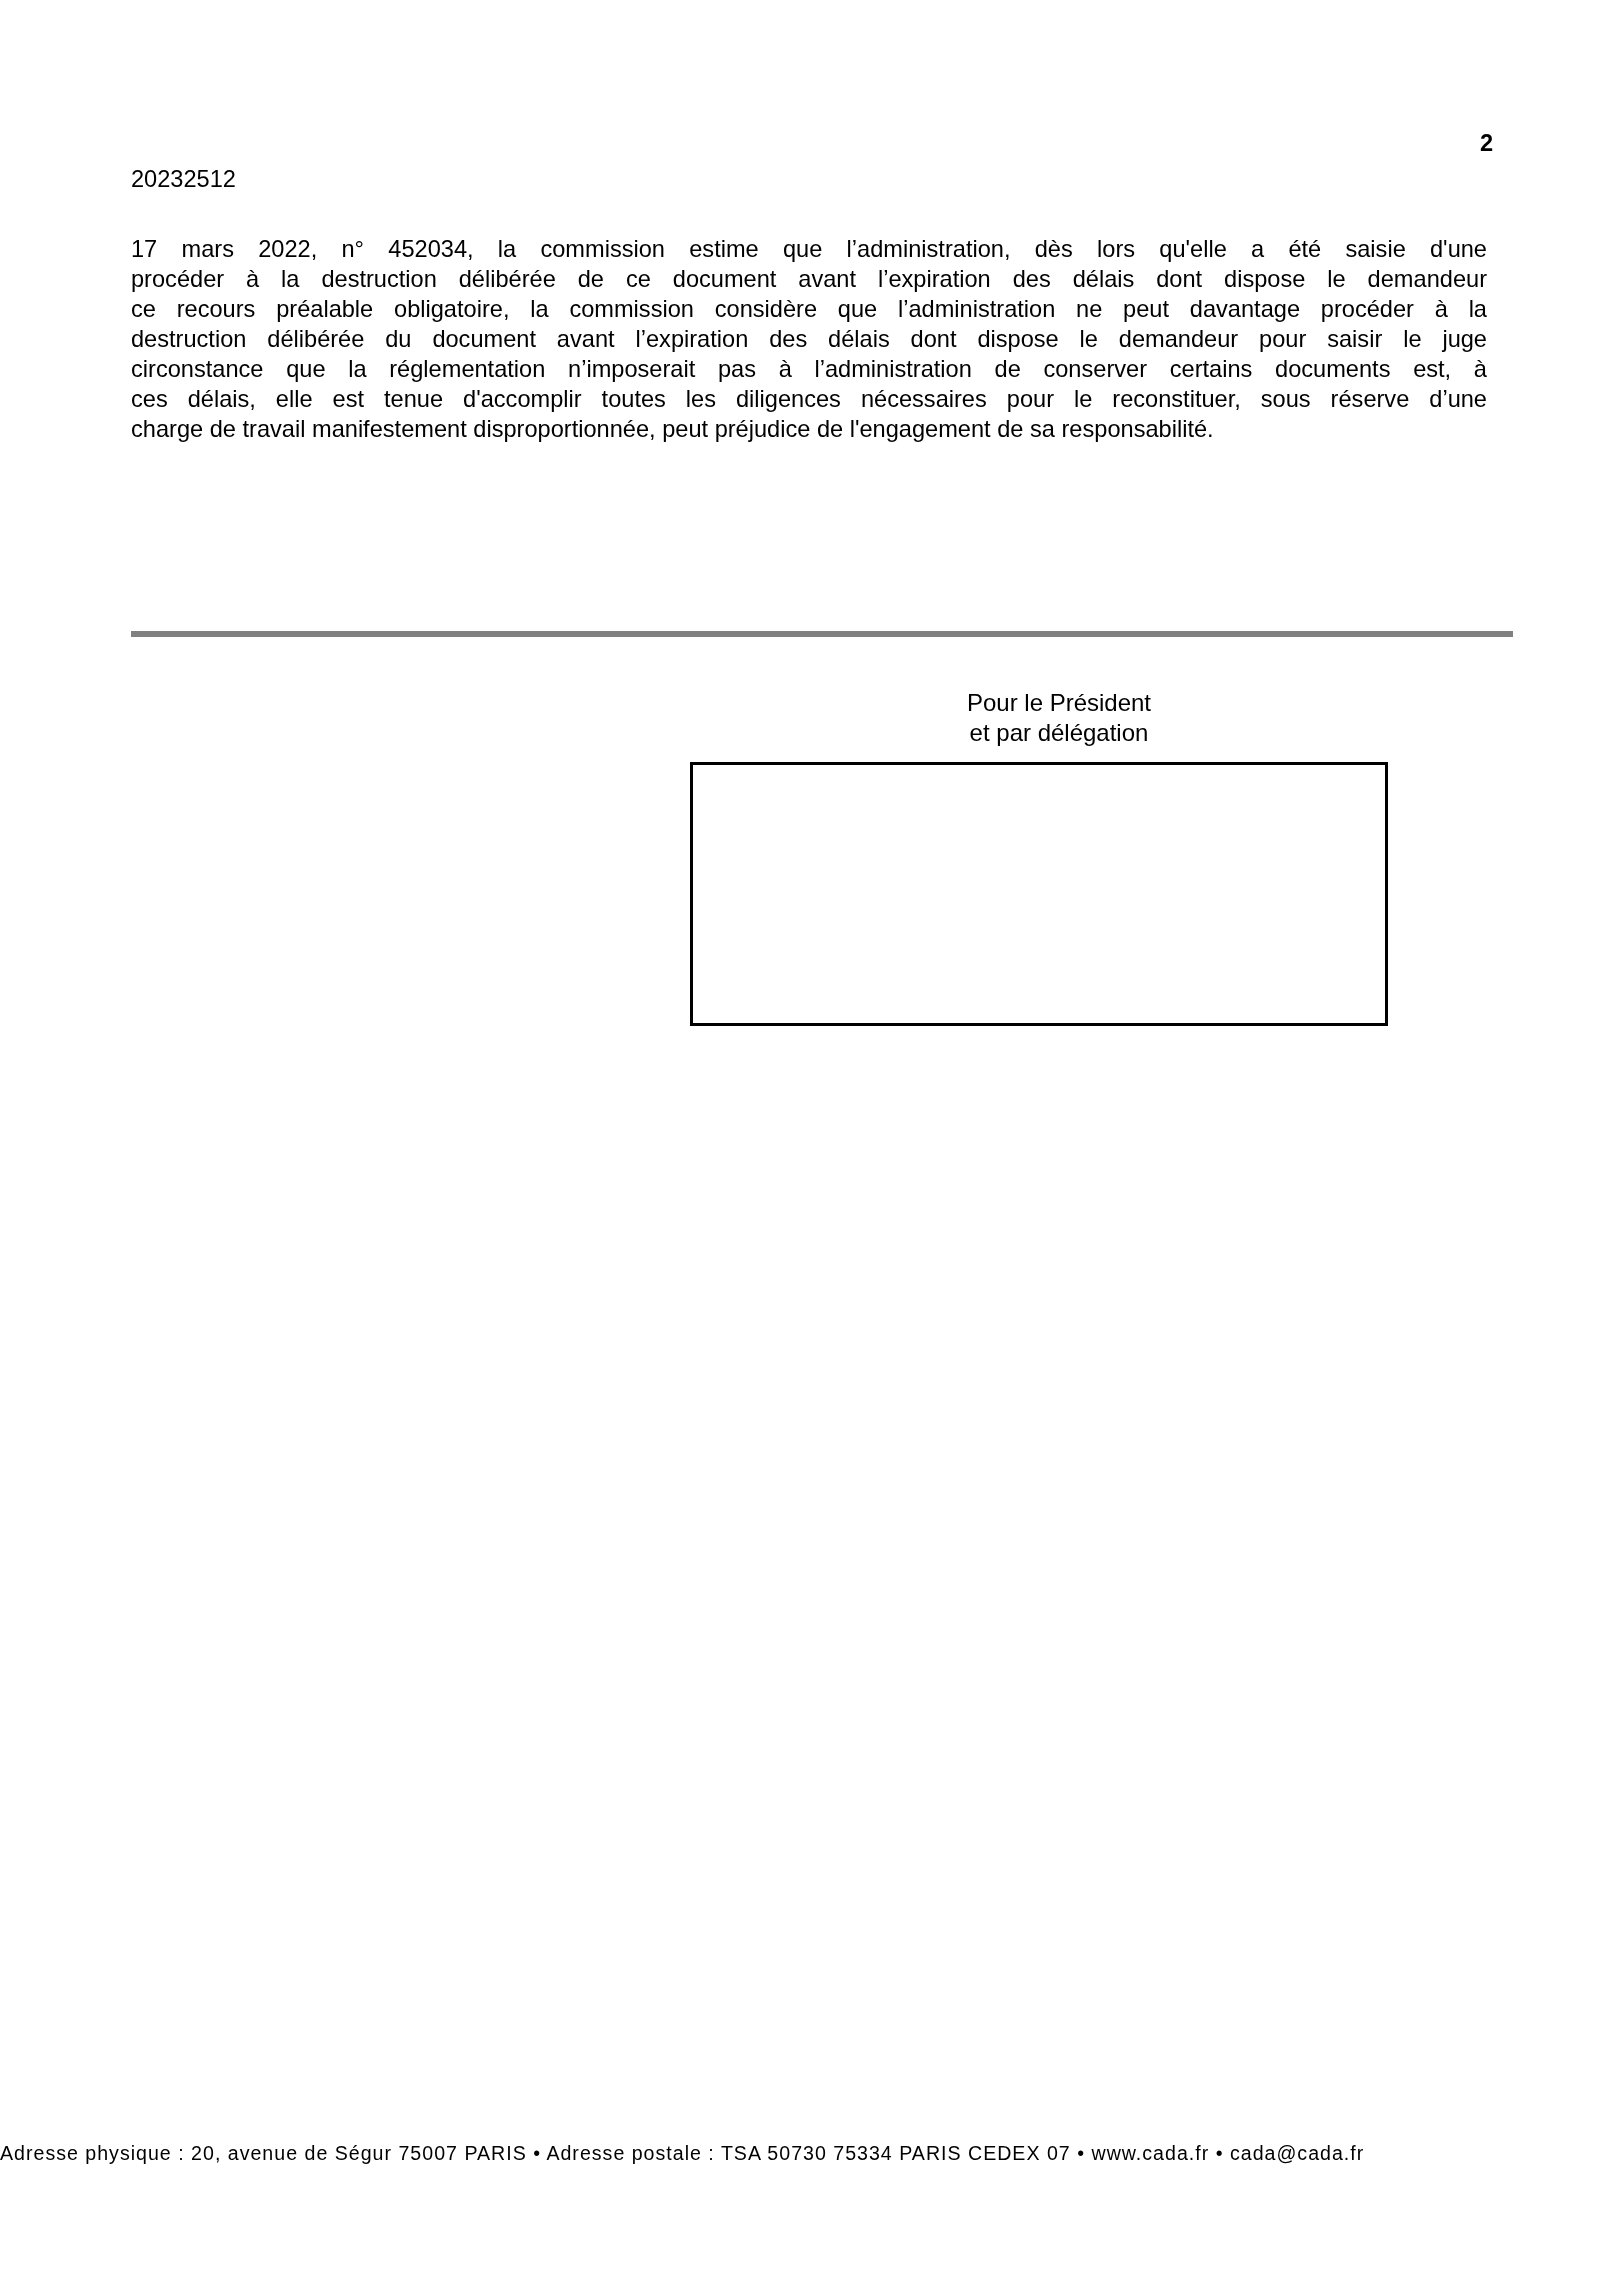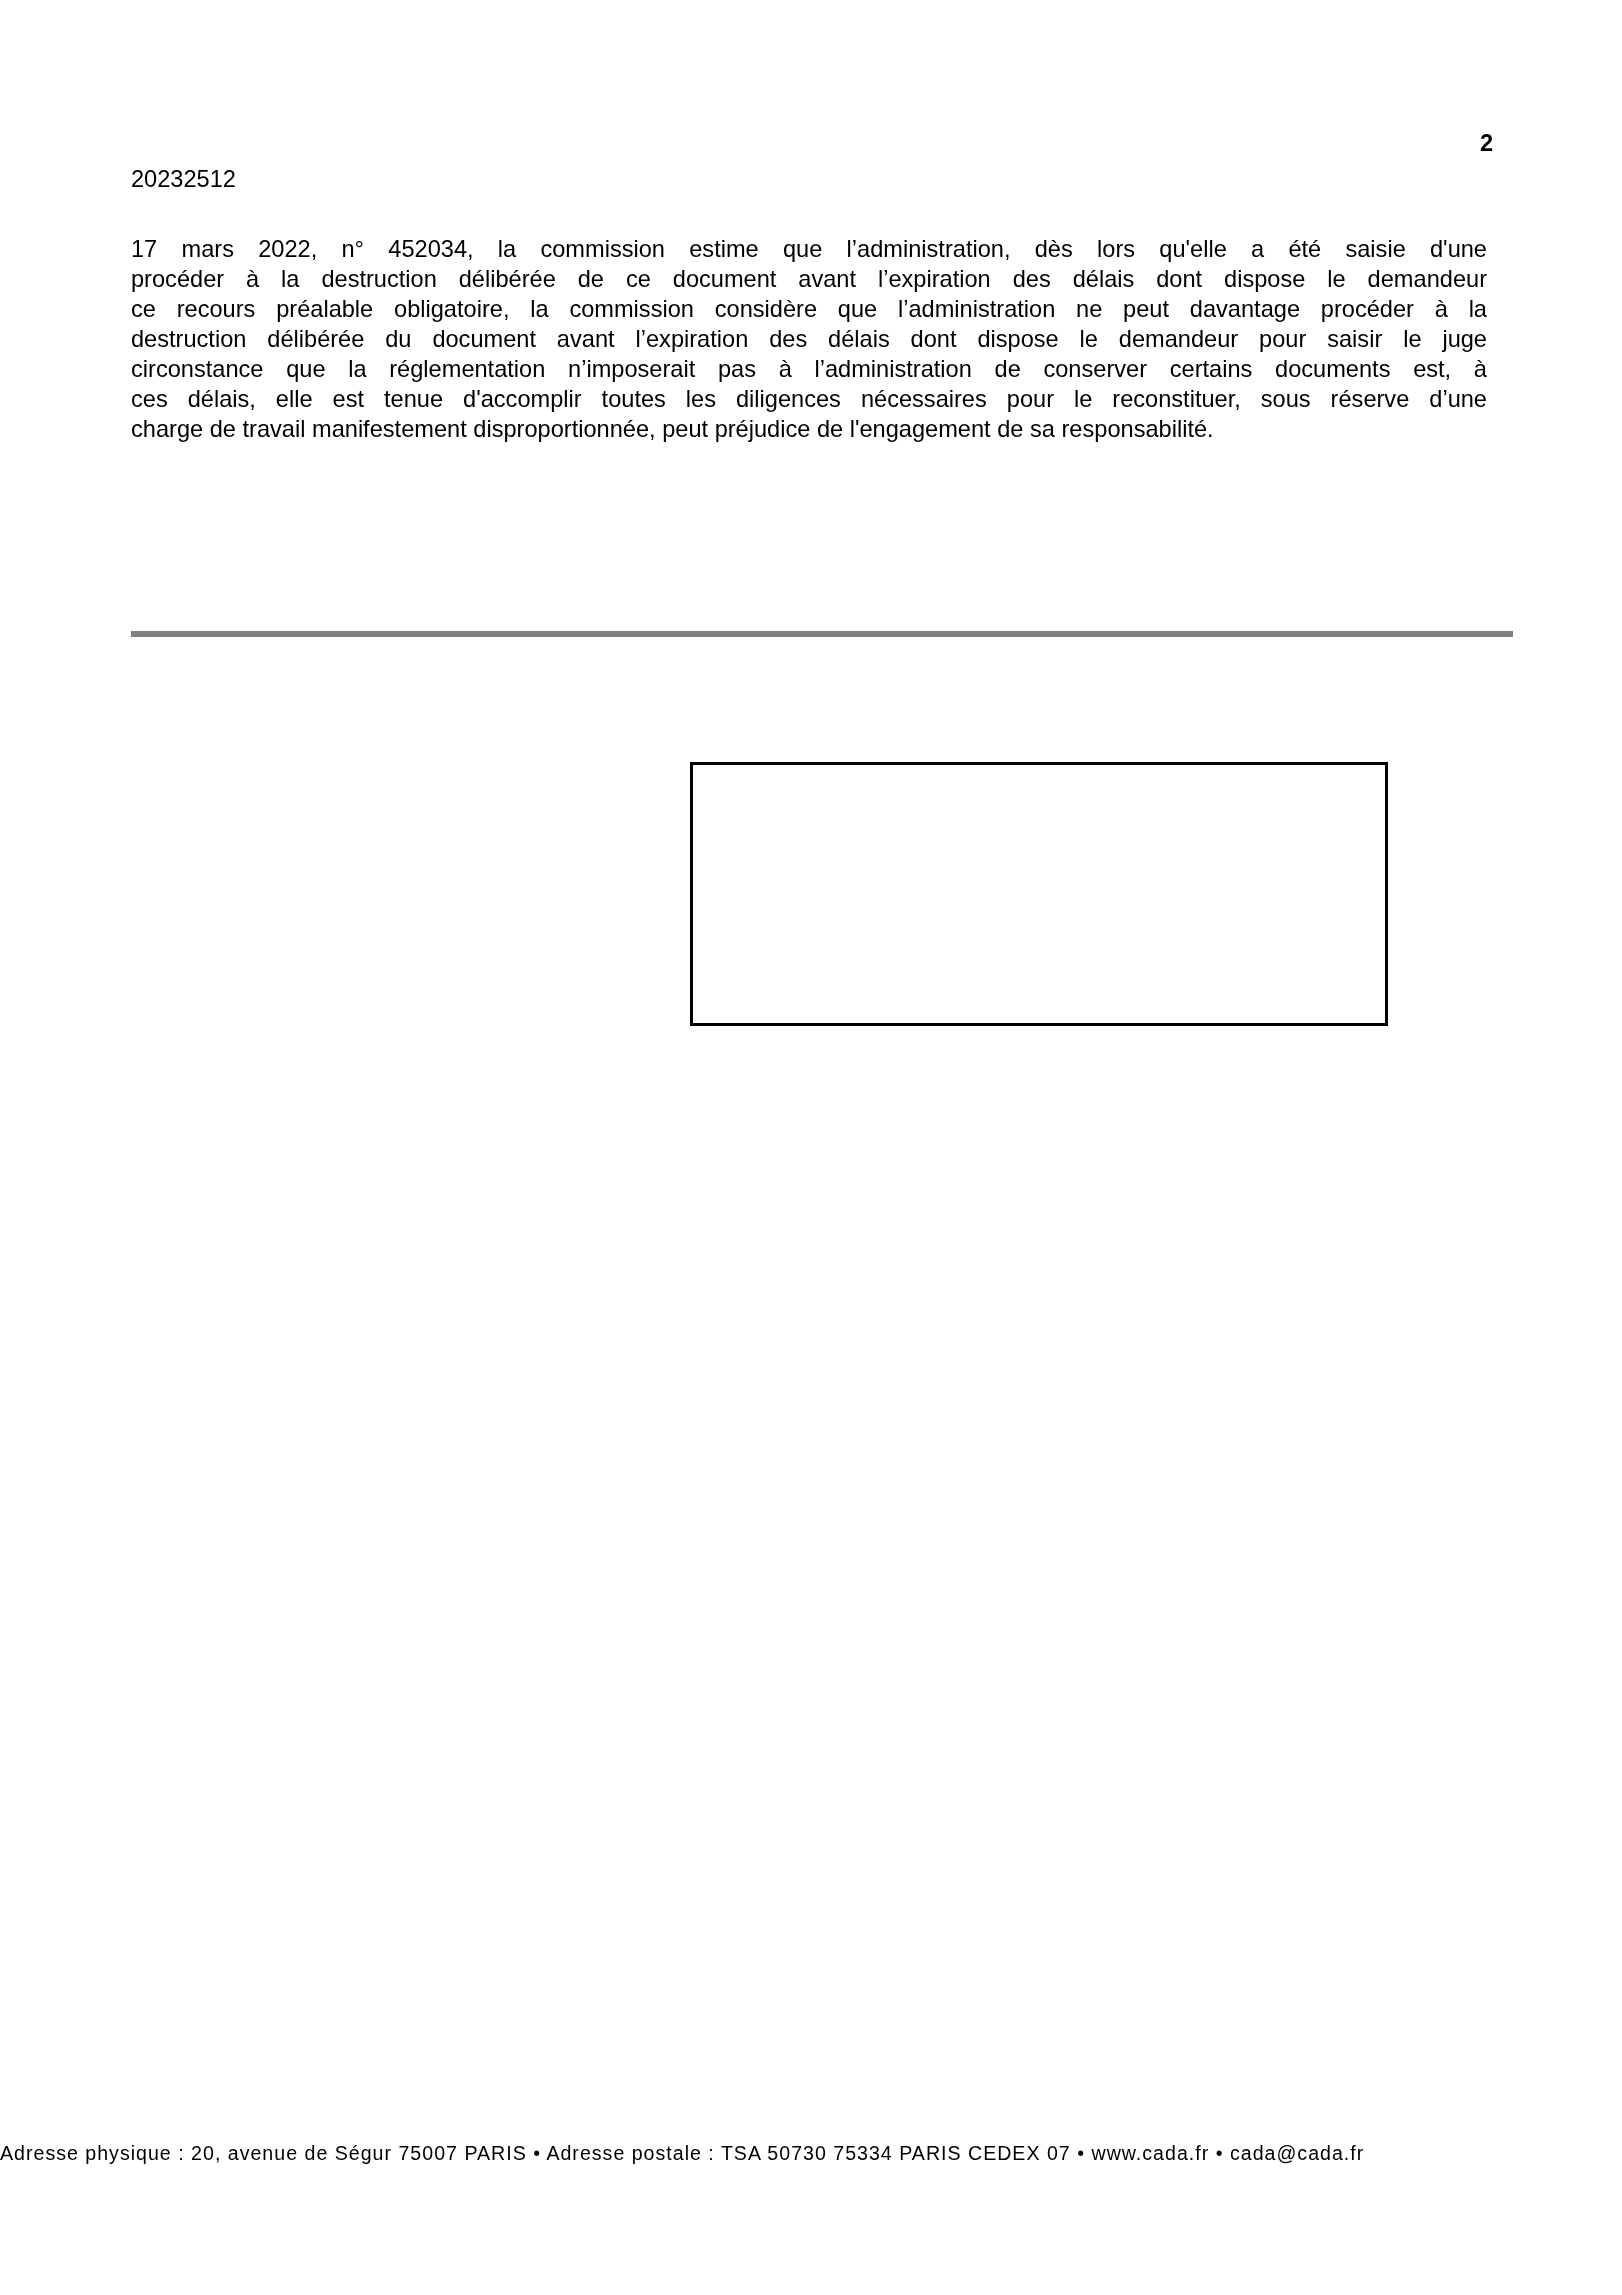--- a/index.html
+++ b/index.html
@@ -121,20 +121,24 @@
       <div class="line">procéder à la destruction délibérée de ce document avant l’expiration des délais dont dispose le demandeur</div>
       <div class="line">ce recours préalable obligatoire, la commission considère que l’administration ne peut davantage procéder à la</div>
       <div class="line">destruction délibérée du document avant l’expiration des délais dont dispose le demandeur pour saisir le juge</div>
       <div class="line">circonstance que la réglementation n’imposerait pas à l’administration de conserver certains documents est, à</div>
       <div class="line">ces délais, elle est tenue d'accomplir toutes les diligences nécessaires pour le reconstituer, sous réserve d’une</div>
       <div class="line">charge de travail manifestement disproportionnée, peut préjudice de l'engagement de sa responsabilité.</div>
     </div>
 
   <div class="separator-rule"></div>
 
+  <div class="sig-heading">
+    <div>Pour le Président</div>
+    <div>et par délégation</div>
+  </div>
 
   <div class="signature-box"></div>
 
 
   <div class="footer-address">Adresse physique : 20, avenue de Ségur 75007 PARIS • Adresse postale : TSA 50730 75334 PARIS CEDEX 07 • www.cada.fr • cada@cada.fr</div>
 
 </div>
 
 
 </body></html>

